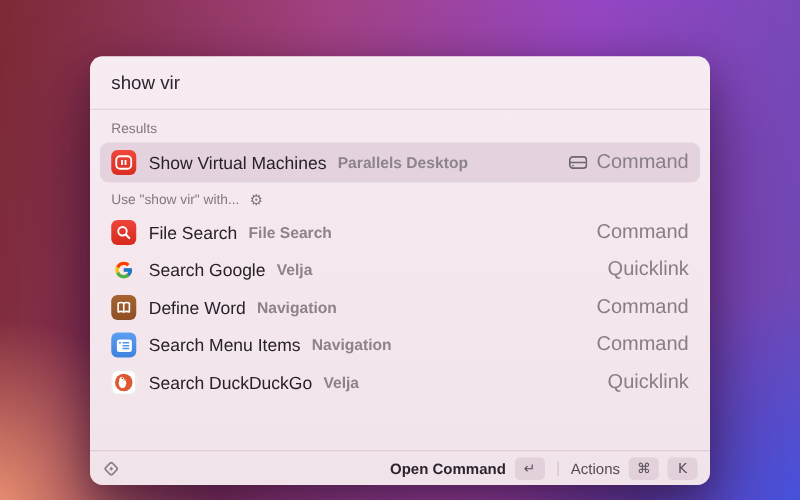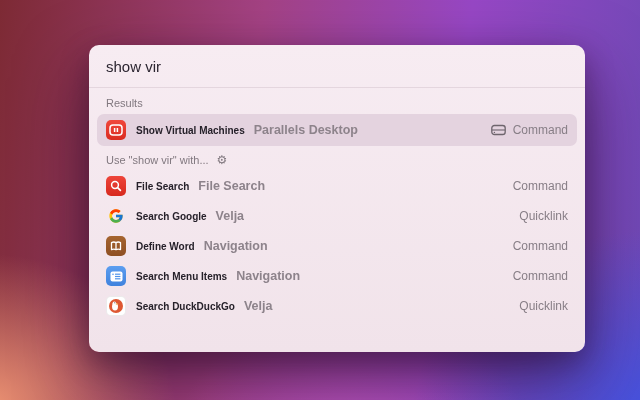--- a/index.html
+++ b/index.html
@@ -6,21 +6,21 @@
   body{
     width:640px;height:400px;overflow:hidden;position:relative;
     font-family:"Liberation Sans",sans-serif;
     background:
       radial-gradient(42% 55% at -2% 102%, rgba(244,154,118,.95), rgba(244,154,118,0) 70%),
       radial-gradient(55% 65% at 103% 103%, rgba(63,83,230,.9), rgba(63,83,230,0) 70%),
       radial-gradient(40% 50% at 55% 112%, rgba(205,92,200,.8), rgba(205,92,200,0) 70%),
       linear-gradient(98deg, #7d2a34 0%, #a44284 38%, #9747c5 68%, #6d49b5 100%);
   }
   .window{
-    position:absolute;left:89px;top:45px;width:496px;height:307px;
+    position:absolute;left:72px;top:45px;width:496px;height:343px;
     border-radius:10px;display:flex;flex-direction:column;
     background:linear-gradient(180deg,#f7ecf2,#f1e3ea);
     box-shadow:0 30px 70px rgba(35,8,35,.55), 0 10px 28px rgba(35,8,35,.35);
   }
   .search-bar{flex:0 0 42px;display:flex;align-items:center;padding:0 17px;
     border-bottom:1px solid rgba(70,30,60,.10);}
   .search-input{width:100%;background:transparent;border:none;outline:none;
     font-family:"Liberation Sans",sans-serif;font-size:15px;font-weight:500;
     color:#2b2530;padding:0;}
   .content{flex:1;padding:2px 8px 2px;display:flex;flex-direction:column;}
@@ -31,25 +31,25 @@
   .row{display:flex;align-items:center;height:30px;padding:0 9px;border-radius:7px;}
   .row.selected{background:#e4d3df;height:32px;}
   .tile{width:20px;height:20px;border-radius:5px;flex:0 0 20px;
     display:flex;align-items:center;justify-content:center;margin-right:10px;}
   .tile.red{background:linear-gradient(180deg,#f0483c,#da2d21);}
   .tile.red2{background:linear-gradient(180deg,#ee453a,#d7291e);}
   .tile.plain{background:transparent;}
   .tile.brown{background:linear-gradient(180deg,#a5642f,#8e4f23);}
   .tile.blue{background:linear-gradient(180deg,#5c9ef0,#3f82dd);}
   .tile.white{background:#fff;box-shadow:inset 0 0 0 1px rgba(0,0,0,.08);}
-  .title{font-size:10px;font-weight:700;color:#26212a;white-space:nowrap;}
+  .title{font-size:14px;font-weight:400;color:#26212a;white-space:nowrap;}
   .subtitle{font-size:12.5px;color:#8d838b;margin-left:9px;white-space:nowrap;font-weight:bold;}
   .spacer{flex:1;}
   .accessory{display:flex;margin-right:7px;}
-  .type{font-size:12px;color:#877e86;}
+  .type{font-size:16px;color:#877e86;}
   .footer{flex:0 0 27px;border-top:1px solid rgba(70,30,60,.10);
     display:flex;align-items:center;padding:0 10px;}
   .footer-right{margin-left:auto;display:flex;align-items:center;gap:7px;}
   .primary-label{font-size:12px;font-weight:700;color:#2b2530;}
   .actions-label{font-size:12px;color:#554d55;}
   .kbd{height:18px;min-width:18px;padding:0 3px;border-radius:4px;
     background:rgba(94,52,86,.10);color:#564e57;font-size:11px;
     display:flex;align-items:center;justify-content:center;
     font-family:"DejaVu Sans",sans-serif;}
   .fdivider{width:1px;height:12px;background:rgba(70,30,60,.18);margin:0 3px;}
@@ -161,14 +161,30 @@
           </svg>
       </span>
       <span class="title">Search DuckDuckGo</span>
       <span class="subtitle">Velja</span>
       <span class="spacer"></span>
       <span class="type">Quicklink</span>
     </div>
 
   </div>
 
+  <div class="footer">
+    <span style="display:flex;">
+      <svg width="14" height="14" viewBox="0 0 14 14">
+          <rect x="3.2" y="3.2" width="7.6" height="7.6" rx="1.6" transform="rotate(45 7 7)" fill="none" stroke="#8d838b" stroke-width="1.4"></rect>
+          <rect x="5.9" y="5.9" width="2.2" height="2.2" transform="rotate(45 7 7)" fill="#8d838b"></rect>
+        </svg>
+    </span>
+    <span class="footer-right">
+      <span class="primary-label">Open Command</span>
+      <span class="kbd">↵</span>
+      <span class="fdivider"></span>
+      <span class="actions-label">Actions</span>
+      <span class="kbd">⌘</span>
+      <span class="kbd">K</span>
+    </span>
+  </div>
 
 </div>
 
 </body></html>

